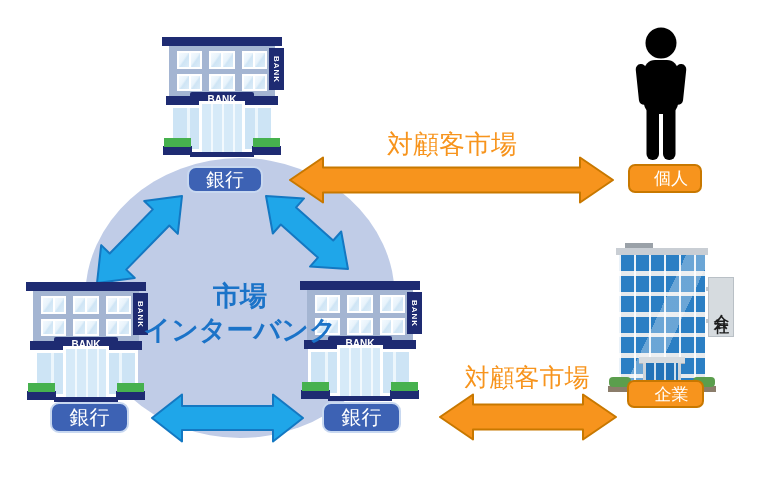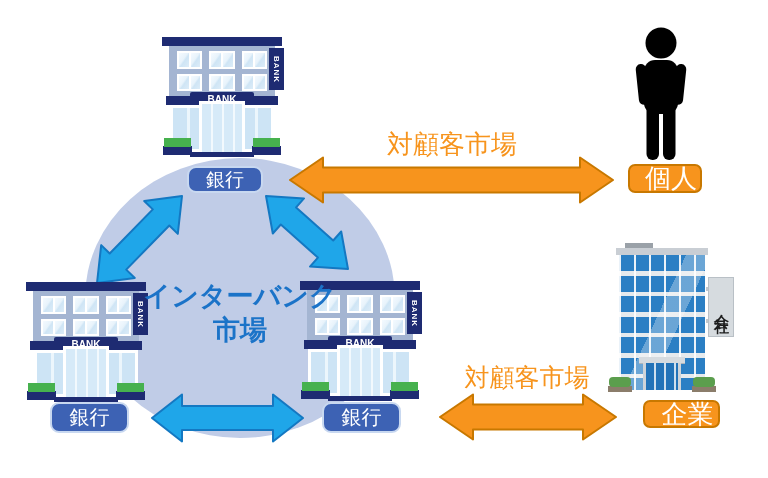--- a/index.html
+++ b/index.html
@@ -42,26 +42,26 @@
   .bank .planter{position:absolute;bottom:2px;width:29px;height:9px;background:var(--navy,#1E2B72);}
   .bank .pl{left:-3px}.bank .pr{right:-3px}
   .bank .base{position:absolute;left:24px;right:24px;bottom:0;height:5px;background:var(--navy,#1E2B72);}
 
   
   .tag{position:absolute;display:flex;align-items:center;justify-content:center;
        font-weight:normal;color:#fff;box-sizing:border-box;}
   .tag-bank{background:var(--bankLabel,#3D62B4);border:2.5px solid var(--bankLabelBorder,#C8D8F0);
             border-radius:9px;font-size:20px;}
   .tag-cust{background:var(--orange,#F7941D);border:2.5px solid var(--orangeDark,#C87800);
-            border-radius:7px;font-size:26px;padding-left:12px;}
+            border-radius:7px;font-size:17px;padding-left:12px;}
   .lbl-bank-top{left:187px;top:166px;width:76px;height:27px;font-size:19px;}
   .lbl-bank-left{left:50px;top:402px;width:79px;height:31px;}
   .lbl-bank-right{left:322px;top:402px;width:79px;height:31px;}
   .lbl-individual{left:628px;top:164px;width:74px;height:29px;}
-  .lbl-company{left:627px;top:400px;width:77px;height:28px;margin-left:16px;}
+  .lbl-company{left:627px;top:380px;width:77px;height:28px;}
 
   
   .market-text{position:absolute;left:120px;top:280px;width:240px;text-align:center;
                color:var(--interbank,#1B73C8);font-weight:bold;font-size:27px;line-height:1.25;}
   .cm{position:absolute;text-align:center;color:var(--orange,#F7941D);font-weight:normal;}
   .cm-top{left:342px;top:127px;width:220px;font-size:26px;}
   .cm-bottom{left:417px;top:361px;width:220px;font-size:25px;}
 
   
   .person{position:absolute;left:629px;top:27px;width:64px;height:134px;}
@@ -241,22 +241,22 @@
     <div class="hedge hl"></div>
     <div class="hedge hr"></div>
     <div class="base"></div>
   </div>
 
   <div class="tag tag-bank lbl-bank-top">銀行</div>
   <div class="tag tag-bank lbl-bank-left">銀行</div>
   <div class="tag tag-bank lbl-bank-right">銀行</div>
 
   <div class="market-text">
+    <div>市場</div>
     <div>インターバンク</div>
-    <div>市場</div>
   </div>
 
   <div class="cm cm-top">対顧客市場</div>
   <div class="cm cm-bottom">対顧客市場</div>
 
   <svg class="person" viewBox="0 0 64 134">
     <g fill="#000">
       <circle cx="32" cy="16" r="15.5"></circle>
       <rect x="15" y="33" width="34" height="54" rx="11"></rect>
       <rect x="6.5" y="37" width="10.5" height="41" rx="5.2" transform="rotate(-6 12 40)"></rect>

